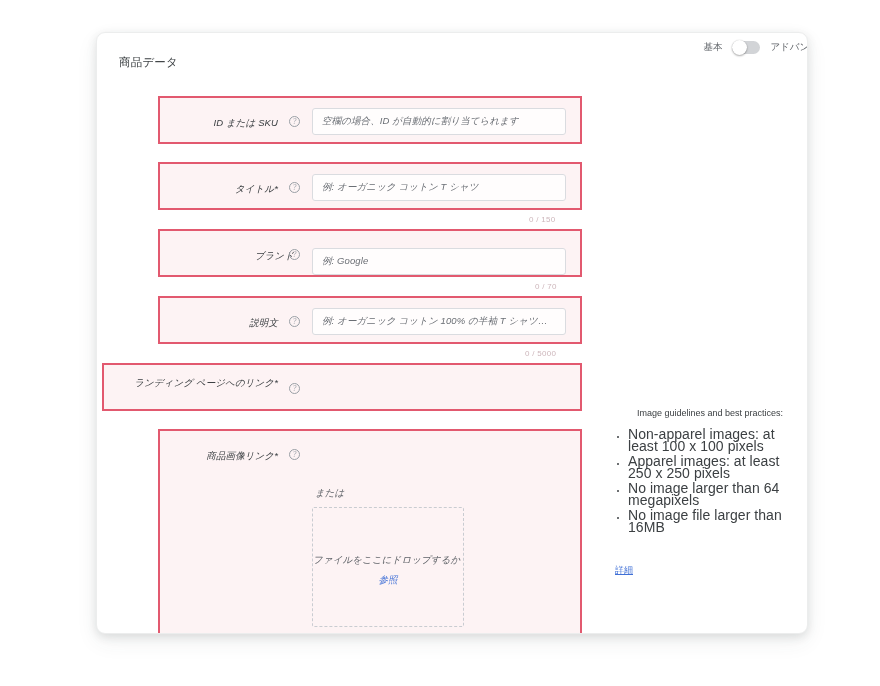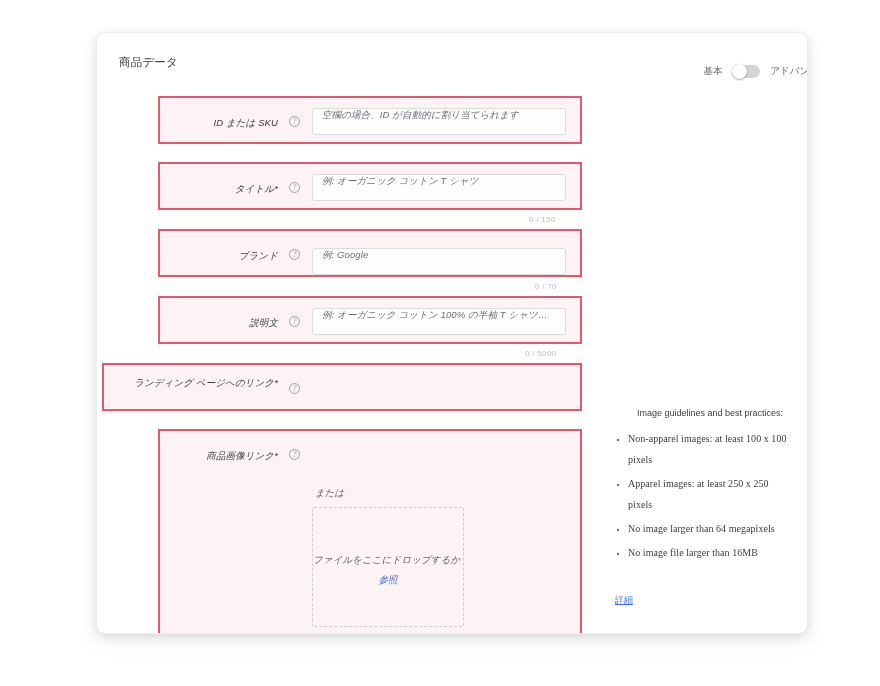--- a/index.html
+++ b/index.html
@@ -51,21 +51,21 @@
     left: 22px;
     top: 22px;
     font-size: 11.5px;
     color: #3c4043;
     letter-spacing: 0.2px;
     white-space: nowrap;
   }
   .mode-toggle {
     position: absolute;
     right: 16px;
-    top: 32px;
+    top: 8px;
     display: flex;
     align-items: center;
     gap: 10px;
   }
   .mode-label {
     font-size: 9.5px;
     color: #5f6368;
     white-space: nowrap;
   }
   .switch-track {
@@ -138,21 +138,21 @@
   }
 
   .text-input {
     position: absolute;
     box-sizing: border-box;
     background: #fffdfd;
     border: 1px solid #dadce0;
     border-radius: 3px;
     height: 27px;
     display: flex;
-    align-items: flex-start;
+    align-items: center;
     padding: 0 9px;
     overflow: hidden;
   }
   .text-input .ph {
     font-size: 9.5px;
     color: #6b6f75;
     white-space: nowrap;
     overflow: hidden;
     text-overflow: ellipsis;
     letter-spacing: 0.1px;
@@ -211,26 +211,25 @@
     line-height: 13px;
     margin-bottom: 8px;
     padding-left: 22px;
   }
   .guidelines ul {
     margin: 0;
     padding: 0 0 0 13px;
     list-style: disc;
   }
   .guidelines li {
-    font-size: 10px;
+    font-size: 14px;
     color: #3c4043;
-    line-height: 21px;
+    line-height: 12px;
     margin-bottom: 3px;
     letter-spacing: 0.05px;
-    font-family: Liberation Serif, serif;
   }
   .guidelines li::marker {
     font-size: 8px;
   }
   .guidelines-link {
     display: inline-block;
     margin-top: 28px;
     font-size: 9px;
     color: #3f6fd6;
     text-decoration: underline;
@@ -273,21 +272,21 @@
           <div class="help-icon" style="left:129px; top:18px;">?</div>
           <div class="text-input" style="left:152px; top:10px; width:254px;">
             <span class="ph">例: オーガニック コットン T シャツ</span>
           </div>
         </div>
       </div>
       <div class="char-counter" style="left:432px; top:136px;">0 / 150</div>
 
       <div class="row highlight" style="left:61px; top:150px; width:424px; height:48px;">
         <div class="row-inner">
-          <div class="field-label" style="left:10px; top:18px; width:108px;">ブランド</div>
+          <div class="field-label" style="left:26px; top:18px; width:108px;">ブランド</div>
           <div class="help-icon" style="left:129px; top:18px;">?</div>
           <div class="text-input" style="left:152px; top:17px; width:254px;">
             <span class="ph">例: Google</span>
           </div>
         </div>
       </div>
       <div class="char-counter" style="left:438px; top:203px;">0 / 70</div>
 
       <div class="row highlight" style="left:61px; top:217px; width:424px; height:48px;">
         <div class="row-inner">

